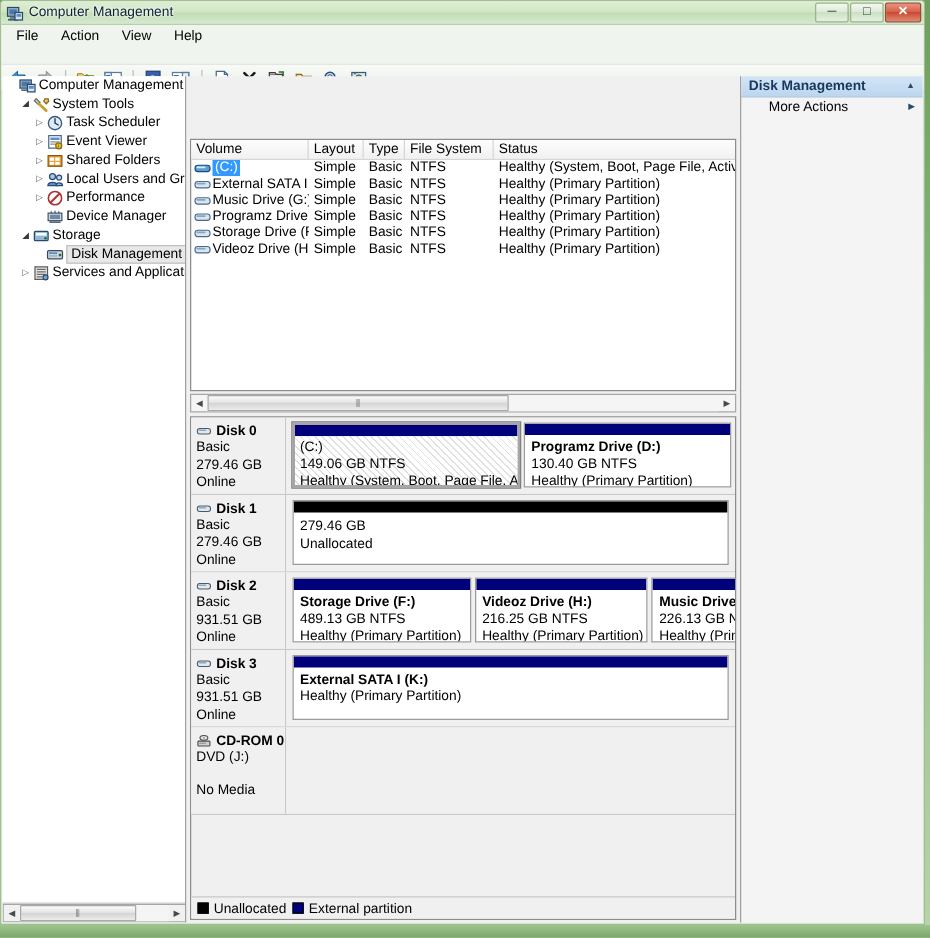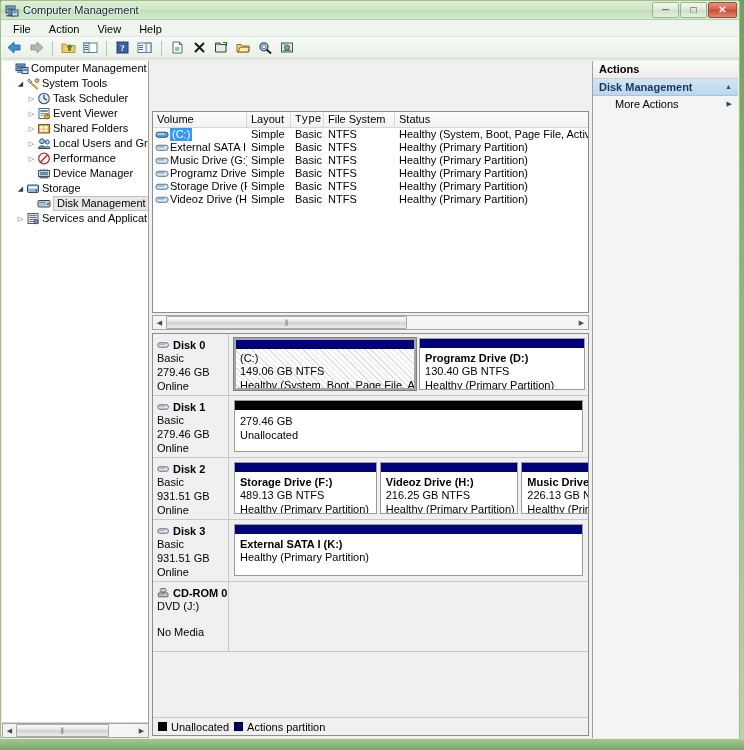--- a/index.html
+++ b/index.html
@@ -51,21 +51,21 @@
   #btn-min { right: 60px; }
   #btn-max { right: 32px; }
   #btn-close {
     right: 2px; width: 29px;
     border: 1px solid #9c4a3e;
     background: linear-gradient(180deg,#e8937f 0%,#d8604a 45%,#c94a33 50%,#e08a72 100%);
   }
   #btn-close span { color: #ffffff; font-weight: bold; }
   
   #menubar {
-    height: 17px; background: #f0f4ef;
+    height: 32px; background: #f0f4ef;
     border-bottom: 1px solid #e2e8e0;
     padding-left: 5px;
   }
   .menu-item {
     display: inline-block; padding: 2px 8px 0 7px;
     font-size: 11px; color: #000; line-height: 14px; cursor: default;
   }
   
   #toolbar {
     height: 22px;
@@ -445,21 +445,21 @@
         </div>
       </div>
     </div>
 
     <div id="center">
 
       <div id="vol-list">
         <div id="vol-header">
           <div class="vh" style="width:94px;flex:0 0 94px;">Volume</div>
           <div class="vh" style="width:44px;flex:0 0 44px;">Layout</div>
-          <div class="vh" style="width:33px;flex:0 0 33px;font-family:Liberation Mono, monospace;">Type</div>
+          <div class="vh" style="width:33px;flex:0 0 33px;">Type</div>
           <div class="vh" style="width:71px;flex:0 0 71px;">File System</div>
           <div class="vh" style="flex:1 1 auto;border-right:none;">Status</div>
         </div>
         <div id="vol-rows">
               <div class="vrow sel">
                 <div class="vc vc-name" style="flex: 0 0 94px; width: 94px;">
                   <span class="drv-ico"><svg width="15" height="12" viewBox="0 0 16 13">
                       <rect x="1" y="3.5" width="13" height="5.5" rx="2.4" fill="#5a9fd8" stroke="#1a4a7a" stroke-width="1"></rect>
                       <rect x="2.2" y="4.6" width="8" height="1.4" rx="0.7" fill="#d8ecfa"></rect>
                     </svg></span>
@@ -684,28 +684,27 @@
                 <div class="disk-parts"></div>
               </div>
             </div>
         <div id="legend">
           <span class="lg">
             <span class="lg-sw" id="lg-sw-0" style="background: rgb(0, 0, 0);"></span>
             <span>Unallocated</span>
           </span>
           <span class="lg">
             <span class="lg-sw" id="lg-sw-1" style="background: rgb(0, 0, 123);"></span>
-            <span>Actions partition</span>
+            <span>External partition</span>
           </span>
         </div>
       </div>
     </div>
 
     <div id="actions">
-      <div id="actions-hd">Actions</div>
       <div id="act-group">
         <span>Disk Management</span>
         <span class="caret">▲</span>
       </div>
       <div class="act-item">
         <span>More Actions</span>
         <span class="caret">▶</span>
       </div>
     </div>
   </div>

